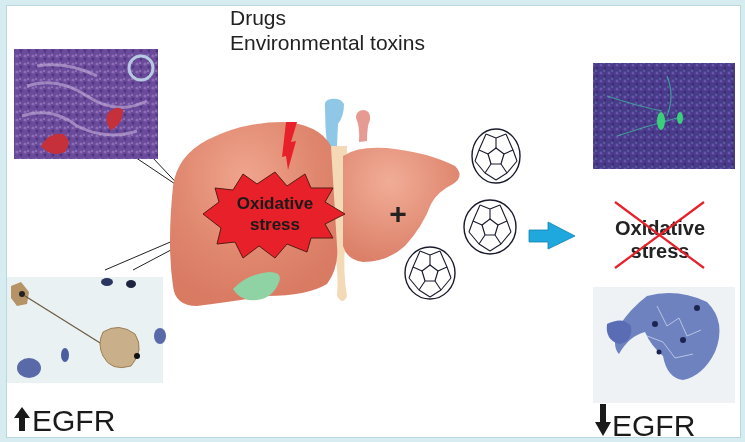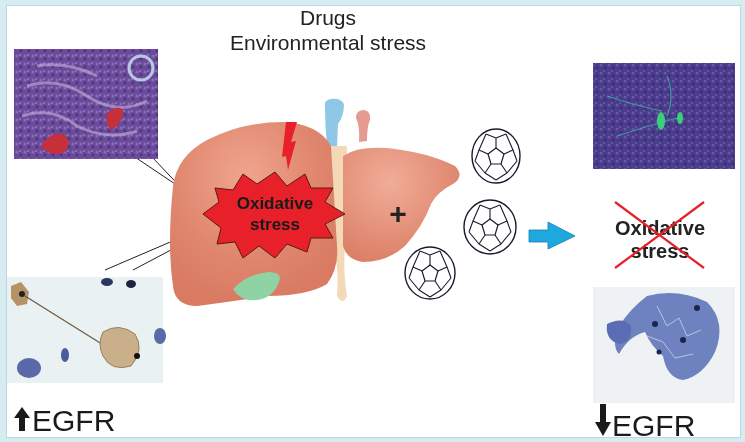--- a/index.html
+++ b/index.html
@@ -1,30 +1,30 @@
 <!DOCTYPE html>
 <html><head>
 <meta charset="utf-8">
 <style>
   html, body { margin:0; padding:0; }
   body { width:745px; height:442px; background:#d6ecf0; position:relative; overflow:hidden; font-family:"Liberation Sans", sans-serif; }
   #canvas { position:absolute; left:6px; top:5px; width:733px; height:431px; background:#ffffff; border:1px solid #b9d8df; }
   .abs { position:absolute; }
   .toxin-list { left:223px; top:-1px; color:#222; font-size:21px; line-height:25px; }
-  .toxin-list div { white-space:nowrap;text-align:center; }
+  .toxin-list div { white-space:nowrap; }
   svg text { font-family:"Liberation Sans", sans-serif; }
 </style>
 </head>
 <body>
 
 <div id="canvas">
 
   <div class="abs toxin-list">
     <div>Drugs</div>
-    <div>Environmental stress</div>
+    <div>Environmental toxins</div>
   </div>
 
   <svg class="abs" style="left:0;top:0" width="733" height="431" viewBox="0 0 733 431">
     <defs>
       <radialGradient id="liverGrad" cx="45%" cy="30%" r="70%">
         <stop offset="0%" stop-color="#f0a58e"></stop>
         <stop offset="60%" stop-color="#e0876f"></stop>
         <stop offset="100%" stop-color="#d97a63"></stop>
       </radialGradient>
       <radialGradient id="liverGrad2" cx="40%" cy="30%" r="70%">

